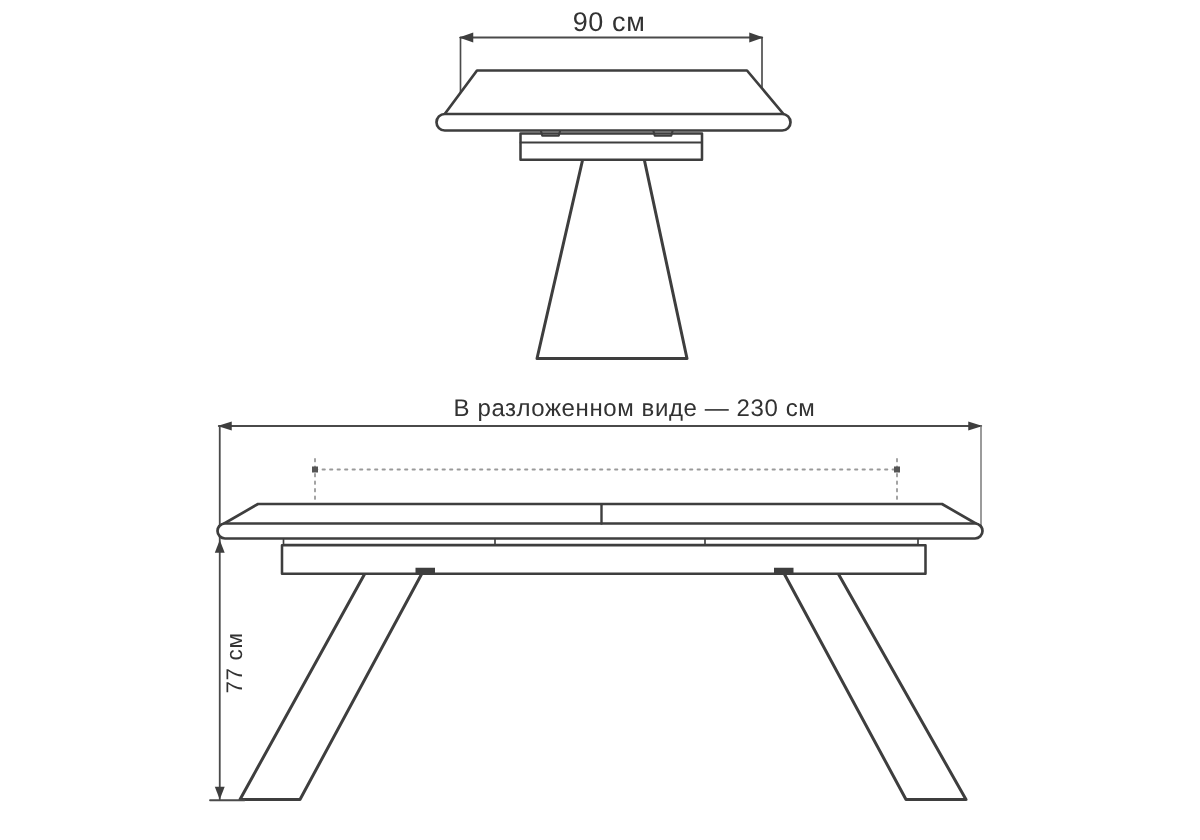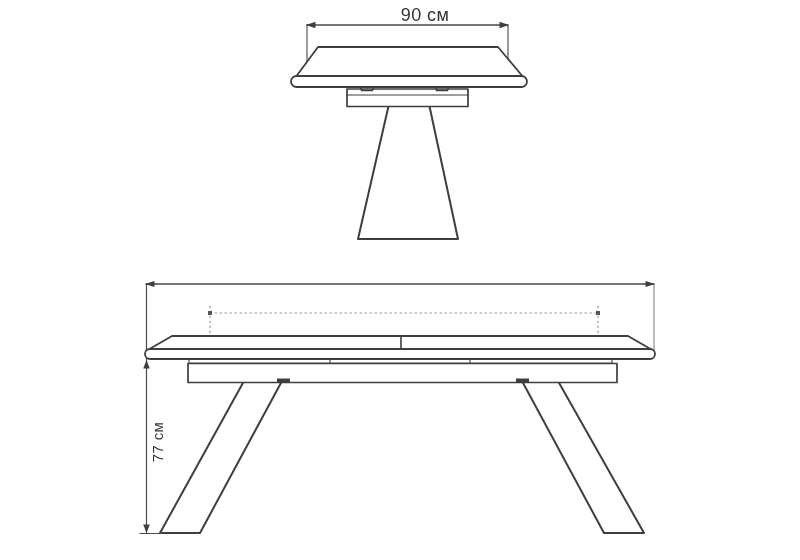--- a/index.html
+++ b/index.html
@@ -114,19 +114,20 @@
       </g>
 
       <g>
         <polygon points="146.5,360 143.2,368.5 149.8,368.5" fill="#3e3e3e"></polygon>
         <polygon points="146.5,533 143.2,524.5 149.8,524.5" fill="#3e3e3e"></polygon>
         <line x1="140" y1="533.5" x2="163" y2="533.5" stroke="#4a4a4a" stroke-width="1.2"></line>
       </g>
     </g>
   </svg>
 
-  <div class="dim-label big" style="left:406px; top:15px;margin-left:19px;">90 см</div>
+  <div class="dim-label big" style="left:406px; top:15px;">90 см</div>
 
+  <div class="dim-label mid" style="left:423px; top:273px;">В разложенном виде — 230 см</div>
 
 
   <div class="dim-label small vertical" style="left:157px; top:442px;">77 см</div>
 
 </div>
 
 </body></html>

